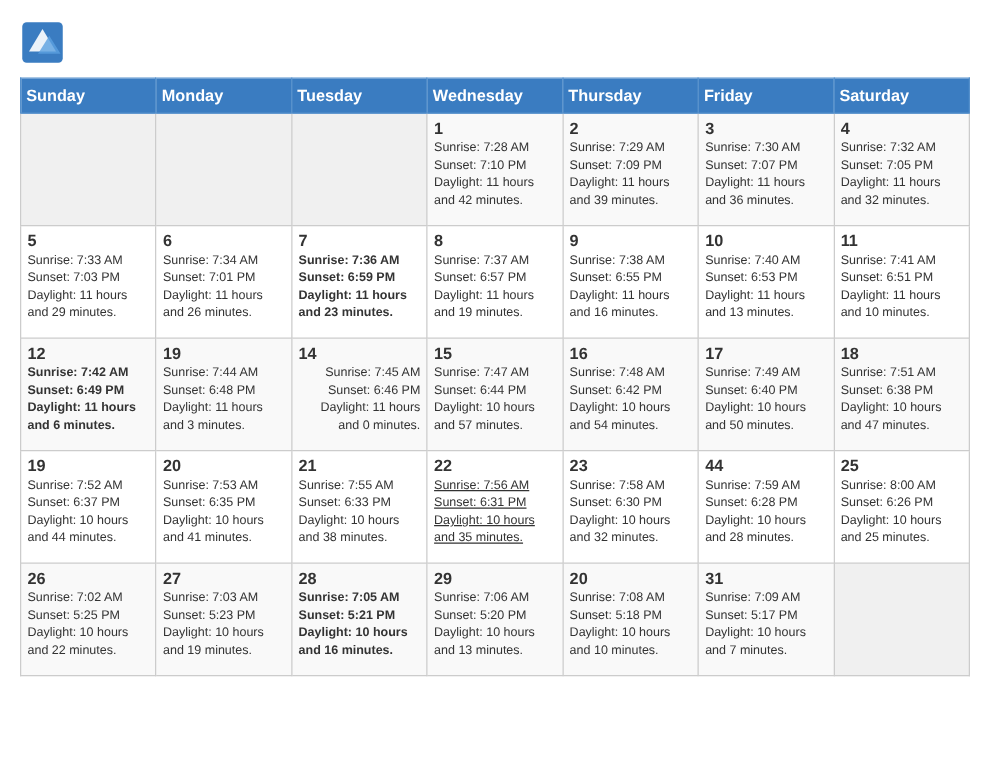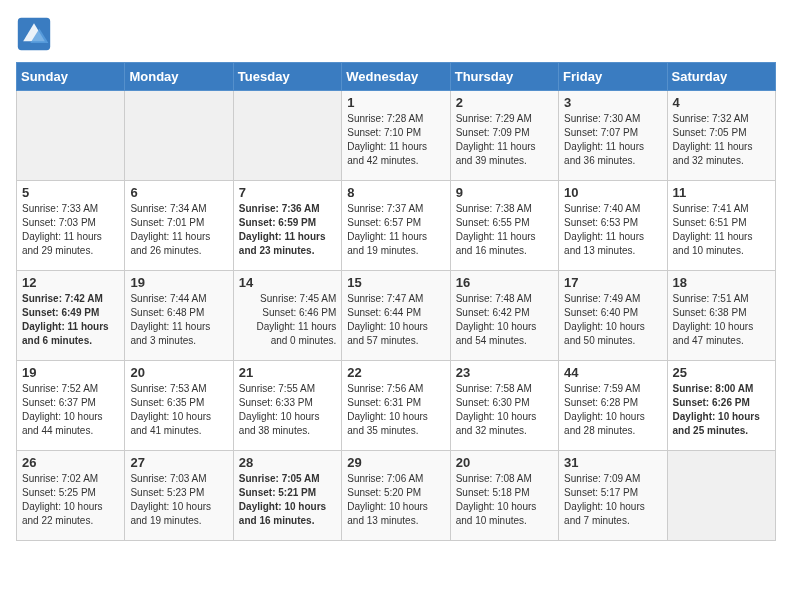--- a/index.html
+++ b/index.html
@@ -284,42 +284,42 @@
         </td>
         <td>
           <span class="day-number">21</span>
           <div class="day-info" style="white-space: pre-line;">Sunrise: 7:55 AM
 Sunset: 6:33 PM
 Daylight: 10 hours
 and 38 minutes.</div>
         </td>
         <td>
           <span class="day-number">22</span>
-          <div class="day-info" style="white-space: pre-line;">Sunrise: 7:56 AM
+          <div class="day-info" style="white-space: pre-line; text-decoration: underline;">Sunrise: 7:56 AM
 Sunset: 6:31 PM
 Daylight: 10 hours
 and 35 minutes.</div>
         </td>
         <td>
           <span class="day-number">23</span>
           <div class="day-info" style="white-space: pre-line;">Sunrise: 7:58 AM
 Sunset: 6:30 PM
 Daylight: 10 hours
 and 32 minutes.</div>
         </td>
         <td>
           <span class="day-number">44</span>
           <div class="day-info" style="white-space: pre-line;">Sunrise: 7:59 AM
 Sunset: 6:28 PM
 Daylight: 10 hours
 and 28 minutes.</div>
         </td>
         <td>
           <span class="day-number">25</span>
-          <div class="day-info" style="white-space: pre-line; font-weight: bold;">Sunrise: 8:00 AM
+          <div class="day-info" style="white-space: pre-line;">Sunrise: 8:00 AM
 Sunset: 6:26 PM
 Daylight: 10 hours
 and 25 minutes.</div>
         </td>
       </tr>
       <tr>
         <td>
           <span class="day-number">26</span>
           <div class="day-info" style="white-space: pre-line;">Sunrise: 7:02 AM
 Sunset: 5:25 PM

